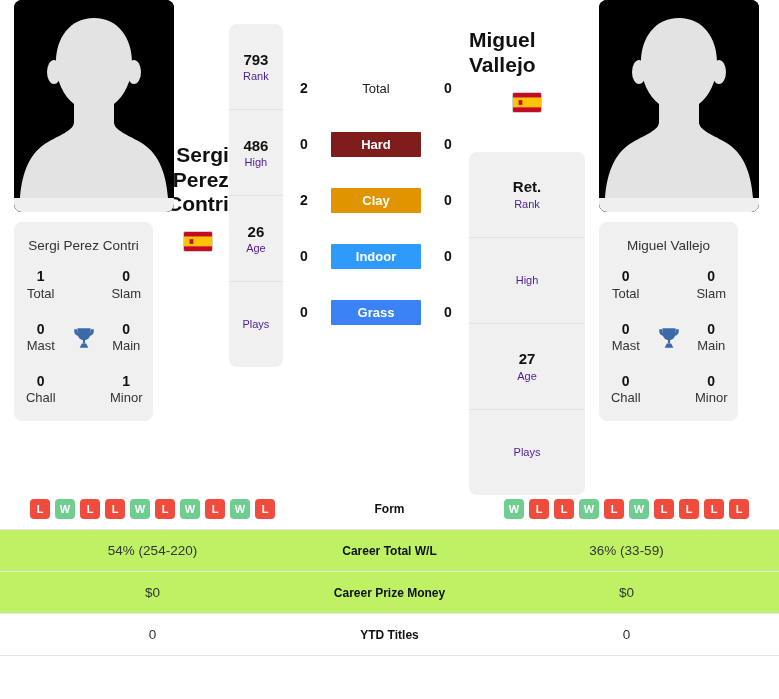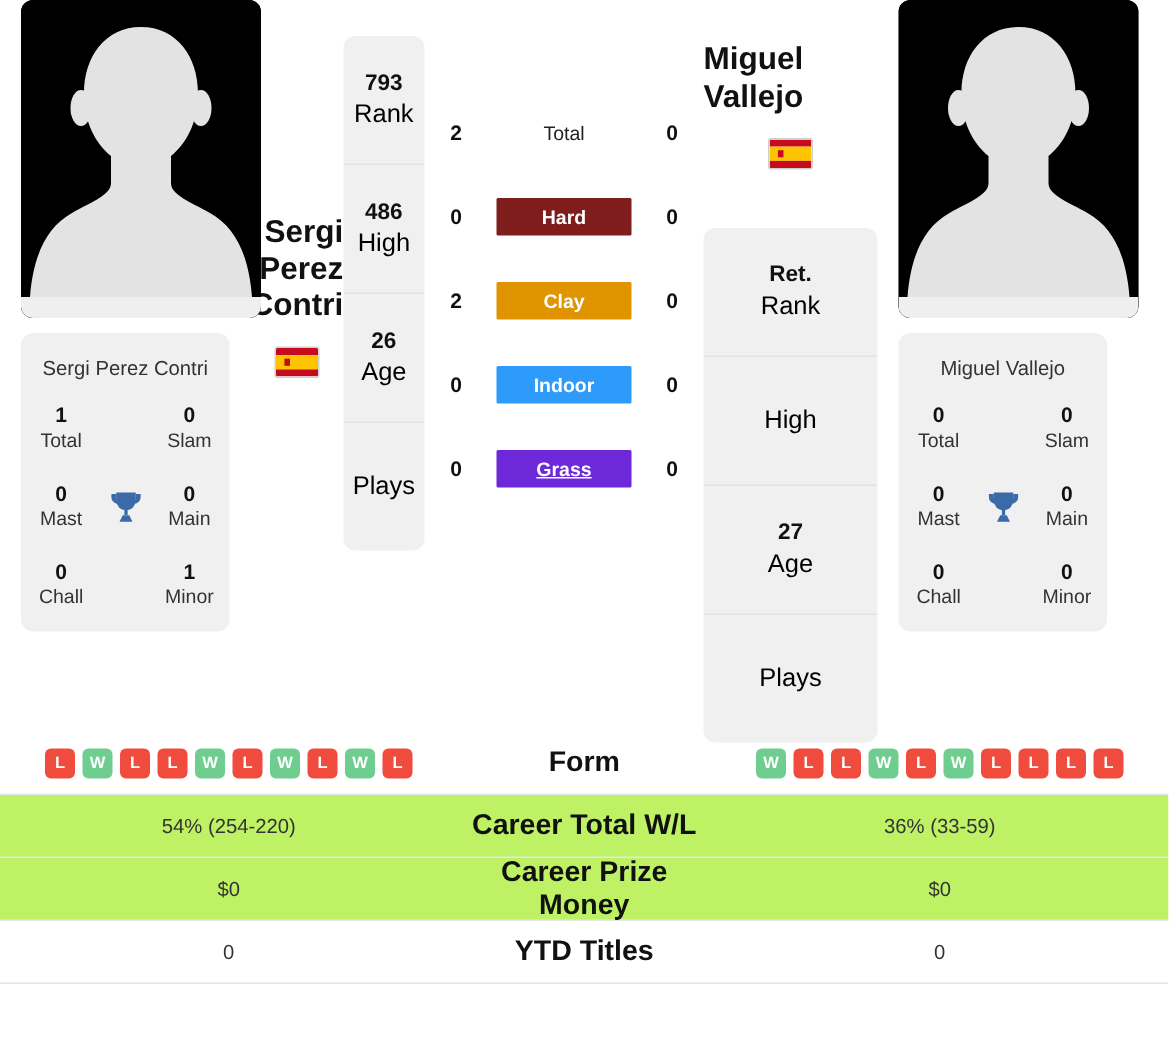--- a/index.html
+++ b/index.html
@@ -63,21 +63,21 @@
     overflow:hidden;
   }
   .rank-row{
     height:85px;
     display:flex;flex-direction:column;
     align-items:center;justify-content:center;
     border-bottom:1px solid #e2e2e2;
   }
   .rank-row:last-child{border-bottom:none;}
   .rank-val{font-size:15px;font-weight:bold;color:#111;line-height:1.3;}
-  .rank-lab{font-size:17px;color:#000000;line-height:1.3;text-align:center;}
+  .rank-lab{font-size:11px;color:#4c1d95;line-height:1.3;text-align:center;}
 
   
   .h2h{
     width:170px;margin:0 8px;
     padding-top:60px;
     display:flex;flex-direction:column;
     align-items:stretch;
   }
   .h2h-row{
     height:56px;
@@ -107,21 +107,21 @@
   }
   .cmp-row.alt{background:#bef264;}
   .cmp-side{
     width:305px;text-align:center;
     font-size:13.5px;color:#333;
     display:flex;align-items:center;justify-content:center;
     gap:5px;
   }
   .cmp-lab{
     width:169px;text-align:center;
-    font-size:19px;font-weight:bold;color:#111;
+    font-size:12px;font-weight:bold;color:#111;
   }
   .form-badge{
     width:20px;height:20px;line-height:20px;
     border-radius:4px;color:#ffffff;
     font-size:11px;font-weight:bold;text-align:center;
     display:inline-block;
   }
   .form-w{background:#6fce8f;}
   .form-l{background:#ef4c3e;}
 
@@ -266,21 +266,21 @@
         <div class="h2h-row">
           <div class="h2h-num">0</div>
           <div class="h2h-mid">
             <div class="surf-badge" style="background: rgb(46, 155, 251);">Indoor</div>
           </div>
           <div class="h2h-num">0</div>
         </div>
         <div class="h2h-row">
           <div class="h2h-num">0</div>
           <div class="h2h-mid">
-            <div class="surf-badge" style="background: #6d28d9; text-decoration: underline;">Grass</div>
+            <div class="surf-badge" style="background: #3b82f6;">Grass</div>
           </div>
           <div class="h2h-num">0</div>
         </div>
       </div>
 
     <div style="display:flex;flex-direction:column;align-items:center;width:116px;">
       <div class="name-head right">
         <div class="nm">Miguel</div>
         <div class="nm">Vallejo</div>
         <div class="flagwrap">

